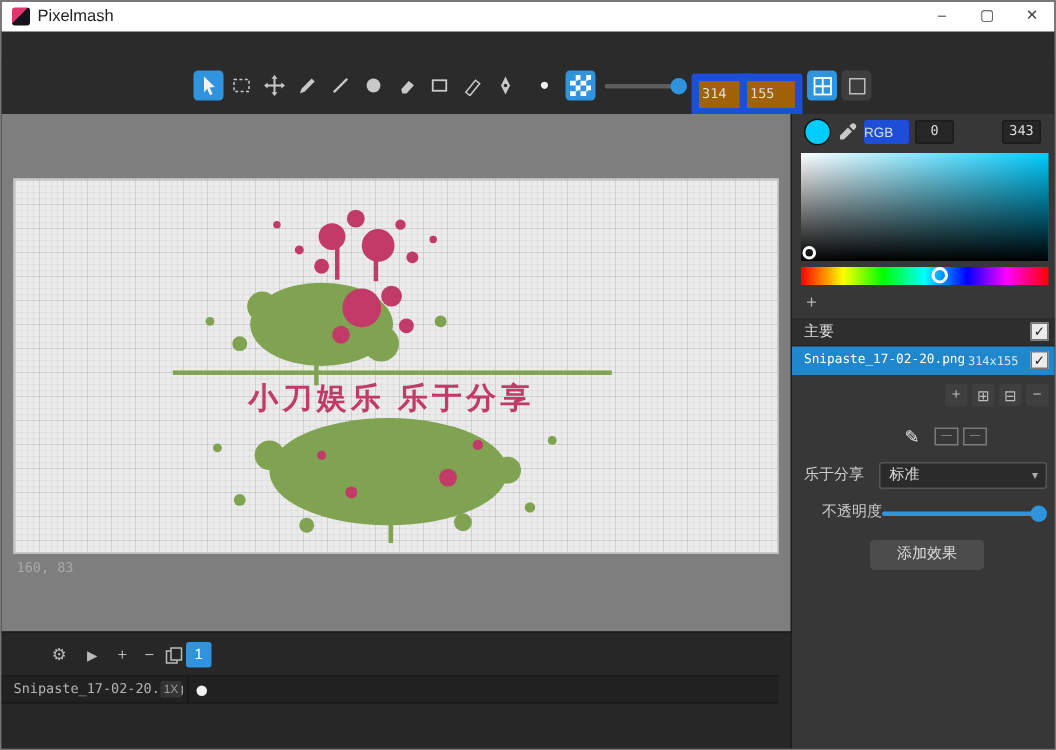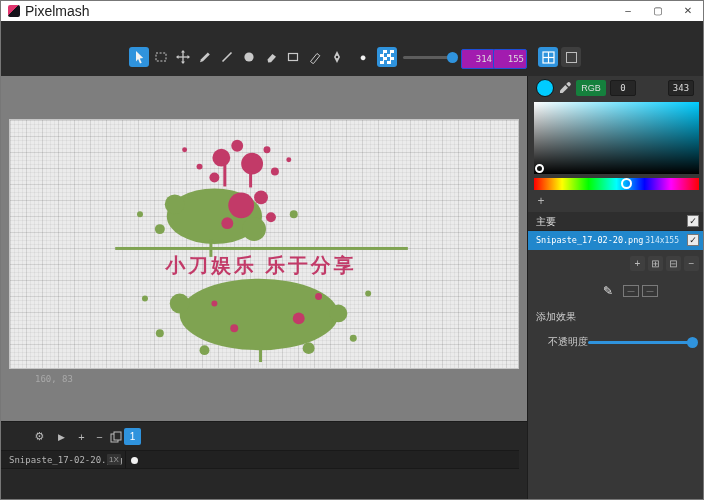--- a/index.html
+++ b/index.html
@@ -1,67 +1,67 @@
 <!DOCTYPE html>
 <html><head>
 <meta charset="utf-8">
 <style>
   html,body{margin:0;padding:0;background:#9a9a9a;font-family:"Liberation Sans",sans-serif;}
   .win{position:relative;width:704px;height:500px;background:#2b2b2b;border:1px solid #777;box-sizing:border-box;overflow:hidden;}
   
   .titlebar{position:absolute;left:0;top:0;width:100%;height:20px;background:#ffffff;}
   .app-icon{position:absolute;left:7px;top:4px;width:12px;height:12px;border-radius:2px;background:linear-gradient(135deg,#e0356e 45%,#15131a 45%);}
-  .title-text{position:absolute;left:24px;top:0;line-height:20px;font-size:14px;color:#222;}
+  .title-text{position:absolute;left:24px;top:0;line-height:20px;font-size:11px;color:#222;}
   .win-btn{position:absolute;top:0;width:30px;height:20px;text-align:center;line-height:20px;font-size:10px;color:#444;}
   .btn-min{right:60px;} .btn-max{right:30px;} .btn-close{right:0;}
   
   .menubar{position:absolute;left:0;top:20px;width:100%;height:18px;background:#ffffff;border-bottom:1px solid #e2e2e2;box-sizing:border-box;}
   .menu-item{display:inline-block;padding:0 7px;font-size:11px;line-height:17px;color:#222;}
   
   .toolbar{position:absolute;left:0;top:38px;width:100%;height:37px;background:#2b2b2b;}
   .tools{position:absolute;left:128px;top:8px;display:flex;gap:2px;}
   .tool{width:20px;height:20px;border-radius:3px;display:flex;align-items:center;justify-content:center;}
   .tool.active{background:#2f93dd;}
   .shape-btn{position:absolute;left:352px;top:8px;width:20px;height:20px;border-radius:3px;display:flex;align-items:center;justify-content:center;color:#f2f2f2;font-size:11px;}
   .checker-btn{position:absolute;left:376px;top:8px;width:20px;height:20px;border-radius:3px;background:#2f93dd;display:flex;align-items:center;justify-content:center;}
   .checker{width:14px;height:14px;background:conic-gradient(#fff 0 90deg,rgba(255,255,255,0) 90deg 180deg,#fff 180deg 270deg,rgba(255,255,255,0) 270deg);background-size:7px 7px;}
   .tb-slider{position:absolute;left:402px;top:17px;width:52px;height:3px;background:#5d5d5d;border-radius:2px;}
   .tb-slider .handle{position:absolute;left:84%;top:-4px;width:11px;height:11px;border-radius:50%;background:#2f93dd;}
-  .num-box{position:absolute;top:10px;width:28px;height:16px;background:#a21caf;border:1px solid #1d4ed8;color:#dedede;font-size:9px;font-family:"DejaVu Sans Mono",monospace;text-align:right;border-radius:2px;}
+  .num-box{position:absolute;top:10px;width:28px;height:16px;background:#a16207;border:5px solid #1d4ed8;color:#dedede;font-size:9px;font-family:"DejaVu Sans Mono",monospace;text-align:left;border-radius:2px;}
   .num-w{left:460px;} .num-h{left:492px;}
   .grid-btn{position:absolute;left:537px;top:8px;width:20px;height:20px;border-radius:3px;background:#2f93dd;display:flex;align-items:center;justify-content:center;}
   .panel-btn{position:absolute;left:560px;top:8px;width:20px;height:20px;border-radius:3px;background:#3e3e3e;display:flex;align-items:center;justify-content:center;}
   .panel-btn .sq{width:9px;height:9px;border:1px solid #bdbdbd;}
   
   .main{position:absolute;left:0;top:75px;width:100%;height:425px;}
   .canvas-area{position:absolute;left:0;top:0;width:526px;height:345px;background:#7e7e7e;padding-left:40px;}
   .canvas{position:absolute;left:8px;top:43px;width:510px;height:250px;background-color:#ebebeb;
     background-image:
       linear-gradient(rgba(0,0,0,.07) 1px,transparent 1px),
       linear-gradient(90deg,rgba(0,0,0,.07) 1px,transparent 1px),
       linear-gradient(rgba(0,0,0,.045) 1px,transparent 1px),
       linear-gradient(90deg,rgba(0,0,0,.045) 1px,transparent 1px);
     background-size:16px 16px,16px 16px,4px 4px,4px 4px;
     border:1px solid #c6c6c6;box-sizing:border-box;}
-  .coords{position:absolute;left:10px;top:298px;font-size:9px;color:#a9a9a9;font-family:"DejaVu Sans Mono",monospace;margin-left:24px;}
+  .coords{position:absolute;left:10px;top:298px;font-size:9px;color:#a9a9a9;font-family:"DejaVu Sans Mono",monospace;}
   
   .bottom-panel{position:absolute;left:0;top:345px;width:526px;height:80px;background:#272727;border-top:1px solid #1b1b1b;box-sizing:border-box;}
   .tl-btn{position:absolute;top:6px;width:17px;height:17px;color:#b9b9b9;font-size:11px;display:flex;align-items:center;justify-content:center;border-radius:2px;}
   .frame-btn{position:absolute;left:123px;top:6px;width:17px;height:17px;background:#2f93dd;color:#fff;font-size:10px;display:flex;align-items:center;justify-content:center;border-radius:2px;}
   .file-row{position:absolute;left:0;top:28px;width:518px;height:19px;background:#212121;border-top:1px solid #191919;border-bottom:1px solid #191919;box-sizing:border-box;}
   .file-name{position:absolute;left:8px;top:0;line-height:18px;font-size:9px;color:#b5b5b5;font-family:"DejaVu Sans Mono",monospace;}
   .scale-box{position:absolute;left:106px;top:3px;width:14px;height:11px;background:#343434;color:#9a9a9a;font-size:8px;text-align:center;line-height:11px;border-radius:1px;}
   .file-div{position:absolute;left:124px;top:0;width:1px;height:18px;background:#171717;}
   .key-dot{position:absolute;left:130px;top:6px;width:7px;height:7px;border-radius:50%;background:#f2f2f2;}
   .vdivider{position:absolute;left:526px;top:0;width:1px;height:425px;background:#1d1d1d;}
   
   .sidebar{position:absolute;left:527px;top:0;width:177px;height:425px;background:#373737;}
   .swatch{position:absolute;left:8px;top:3px;width:18px;height:18px;border-radius:50%;background:#00ccff;border:1px solid #141414;box-sizing:border-box;}
   .dropper{position:absolute;left:30px;top:5px;width:14px;height:14px;}
-  .rgb-btn{position:absolute;left:48px;top:4px;width:30px;height:16px;background:#15803d;border-radius:2px;color:#ddd;font-size:9px;text-align:center;line-height:16px;}
+  .rgb-btn{position:absolute;left:48px;top:4px;width:30px;height:16px;background:#1d4ed8;border-radius:2px;color:#ddd;font-size:9px;text-align:left;line-height:16px;}
   .cbox{position:absolute;top:4px;width:26px;height:16px;background:#262626;border:1px solid #1b1b1b;box-sizing:border-box;color:#ddd;font-size:9px;text-align:center;line-height:14px;border-radius:2px;font-family:"DejaVu Sans Mono",monospace;}
   .cbox-r{left:82px;} .cbox-g{left:94px;margin-top:46px;} .cbox-b{left:140px;}
   .satval{position:absolute;left:6px;top:26px;width:165px;height:72px;
     background-image:linear-gradient(to top,#000,rgba(0,0,0,0)),linear-gradient(to right,#fff,#00ccff);}
   .sv-marker{position:absolute;left:1px;bottom:1px;width:9px;height:9px;border:2px solid #fff;border-radius:50%;box-sizing:border-box;}
   .hue{position:absolute;left:6px;top:102px;width:165px;height:12px;
     background:linear-gradient(to right,#f00,#ff0 17%,#0f0 33%,#0ff 50%,#00f 67%,#f0f 83%,#f00);}
   .hue-marker{position:absolute;left:53%;top:0;width:11px;height:11px;border:2px solid #fff;border-radius:50%;box-sizing:border-box;}
   .small-plus{position:absolute;left:6px;top:118px;width:14px;height:14px;color:#b5b5b5;font-size:12px;line-height:14px;text-align:center;}
   .layer-row{position:absolute;left:0;width:177px;height:19px;}
@@ -316,22 +316,27 @@
         <div class="lb">⊟</div>
         <div class="lb">−</div>
       </div>
 
       <div class="fx-btn">
           <span>✎</span>
         </div>
       <div class="mask-btn mask1">—</div>
       <div class="mask-btn mask2">—</div>
 
-      <div class="blend-label">添加效果</div>
+      <div class="blend-label">乐于分享</div>
+      <div class="blend-select">
+        <div class="blend-value">标准</div>
+        <div class="blend-arrow">▾</div>
+      </div>
 
       <div class="op-label">不透明度</div>
       <div class="op-slider">
         <div class="op-handle"></div>
       </div>
 
+      <div class="add-effect">添加效果</div>
     </div>
   </div>
 </div>
 
 </body></html>

